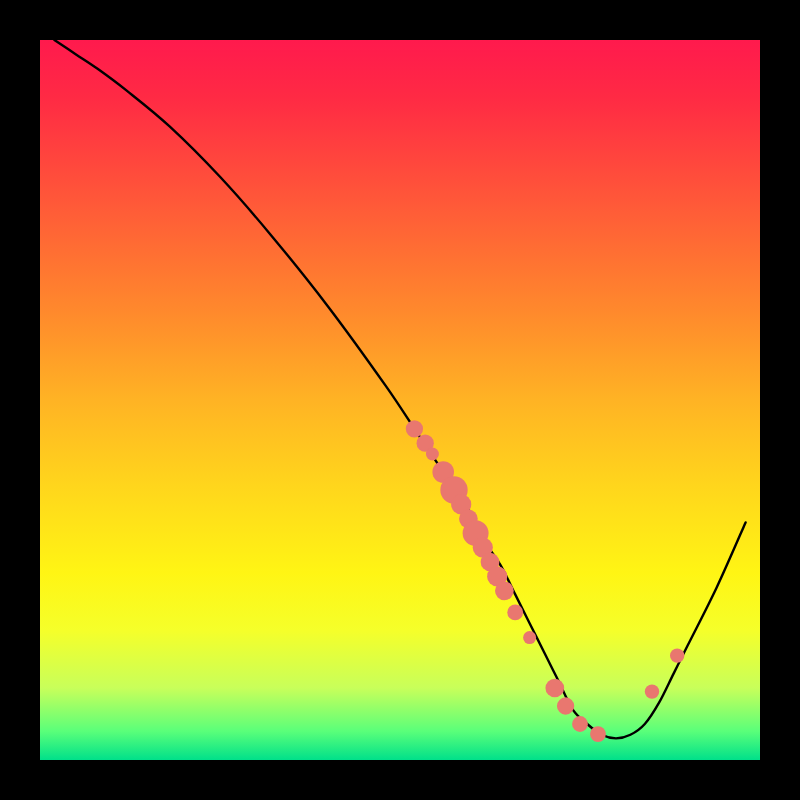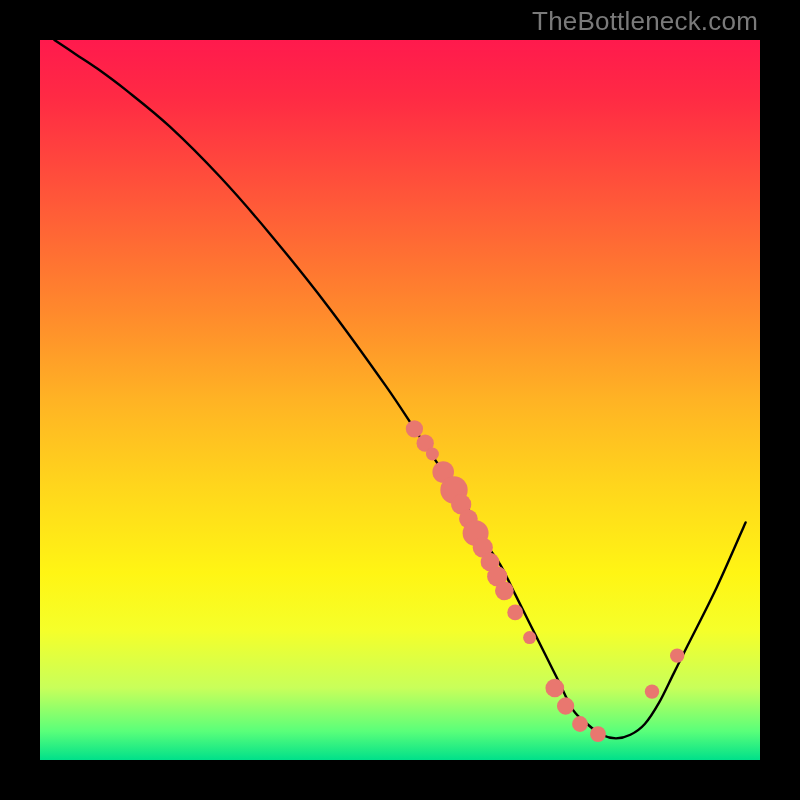--- a/index.html
+++ b/index.html
@@ -64,21 +64,20 @@
   .marker {
     fill: #e9776f;
     stroke: none;
   }
 </style>
 </head>
 <body>
 
 <div class="stage">
   <div class="plot-area">
-    <div class="watermark">TheBottleneck.com</div>
     <svg class="overlay" viewBox="0 0 720 720" preserveAspectRatio="none">
       <path id="curve-path" class="curve" d="M 14.40 0.00 C 18.00 2.40, 28.80 9.60, 36.00 14.40 C 43.20 19.20, 49.20 22.80, 57.60 28.80 C 66.00 34.80, 74.40 40.80, 86.40 50.40 C 98.40 60.00, 114.00 72.00, 129.60 86.40 C 145.20 100.80, 163.20 118.80, 180.00 136.80 C 196.80 154.80, 212.40 172.80, 230.40 194.40 C 248.40 216.00, 268.80 241.20, 288.00 266.40 C 307.20 291.60, 331.20 325.20, 345.60 345.60 C 360.00 366.00, 367.20 378.00, 374.40 388.80 C 381.60 399.60, 384.00 403.20, 388.80 410.40 C 393.60 417.60, 398.40 424.80, 403.20 432.00 C 408.00 439.20, 412.80 446.40, 417.60 453.60 C 422.40 460.80, 427.20 466.80, 432.00 475.20 C 436.80 483.60, 441.60 495.60, 446.40 504.00 C 451.20 512.40, 456.00 517.20, 460.80 525.60 C 465.60 534.00, 470.40 544.80, 475.20 554.40 C 480.00 564.00, 484.80 573.60, 489.60 583.20 C 494.40 592.80, 499.20 602.40, 504.00 612.00 C 508.80 621.60, 513.60 631.20, 518.40 640.80 C 523.20 650.40, 528.00 662.40, 532.80 669.60 C 537.60 676.80, 542.40 679.80, 547.20 684.00 C 552.00 688.20, 556.80 692.40, 561.60 694.80 C 566.40 697.20, 571.20 698.40, 576.00 698.40 C 580.80 698.40, 585.60 697.20, 590.40 694.80 C 595.20 692.40, 600.00 689.40, 604.80 684.00 C 609.60 678.60, 614.40 670.80, 619.20 662.40 C 624.00 654.00, 628.80 643.20, 633.60 633.60 C 638.40 624.00, 640.80 619.20, 648.00 604.80 C 655.20 590.40, 667.20 567.60, 676.80 547.20 C 686.40 526.80, 700.80 493.20, 705.60 482.40"></path>
       <g id="markers-group">
           <circle cx="374.40" cy="388.80" r="8.64" class="marker" fill="#e9776f"></circle>
           <circle cx="385.20" cy="403.20" r="8.64" class="marker" fill="#e9776f"></circle>
           <circle cx="392.40" cy="414.00" r="6.48" class="marker" fill="#e9776f"></circle>
           <circle cx="403.20" cy="432.00" r="10.80" class="marker" fill="#e9776f"></circle>
           <circle cx="414.00" cy="450.00" r="13.68" class="marker" fill="#e9776f"></circle>
           <circle cx="421.20" cy="464.40" r="10.08" class="marker" fill="#e9776f"></circle>
           <circle cx="428.40" cy="478.80" r="9.36" class="marker" fill="#e9776f"></circle>

